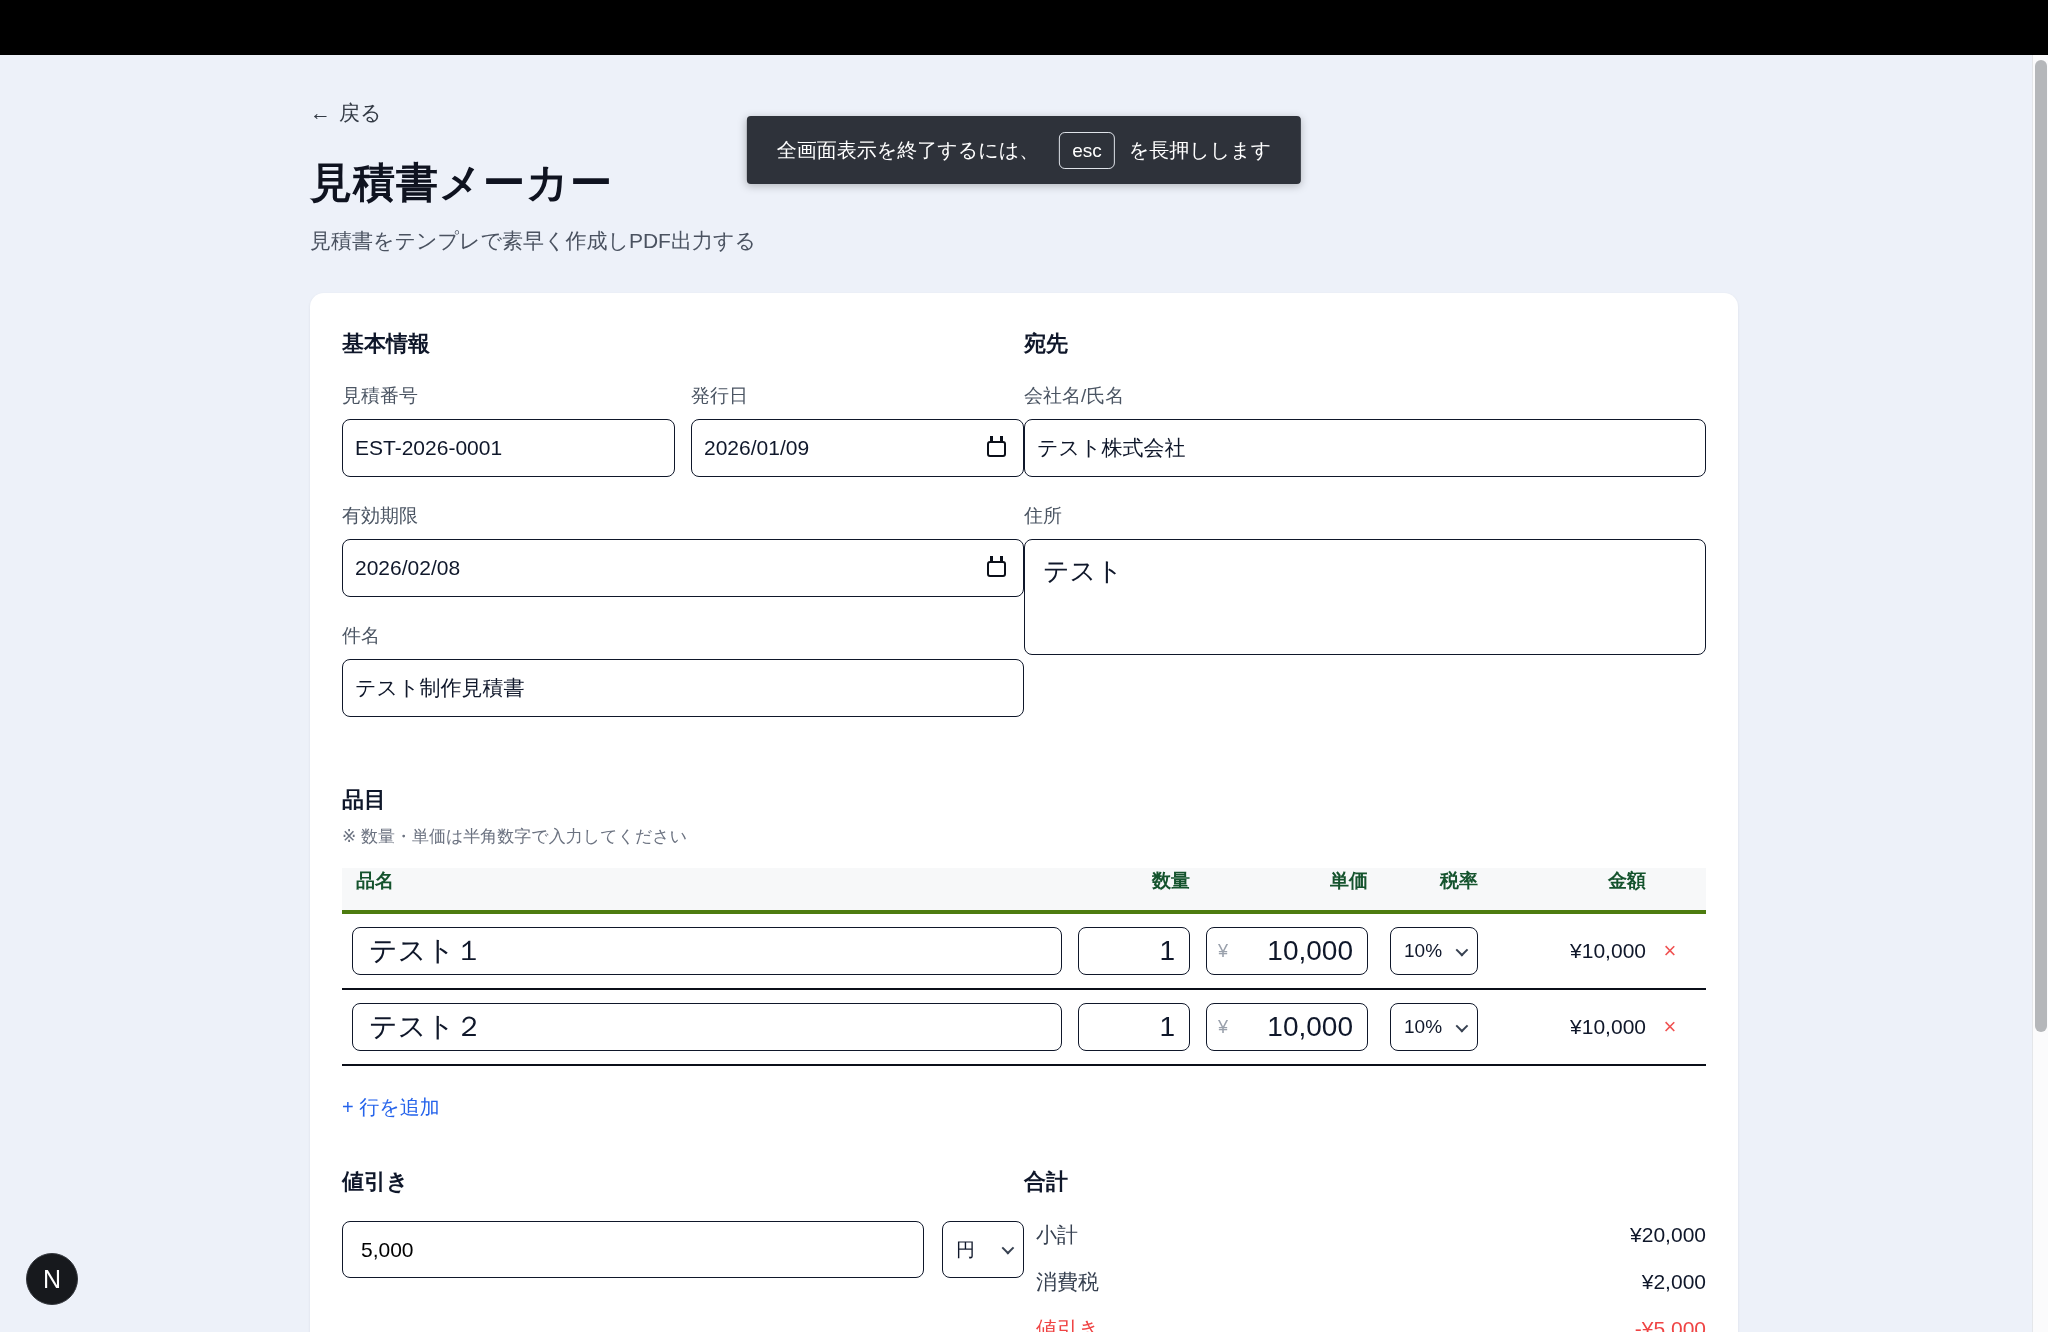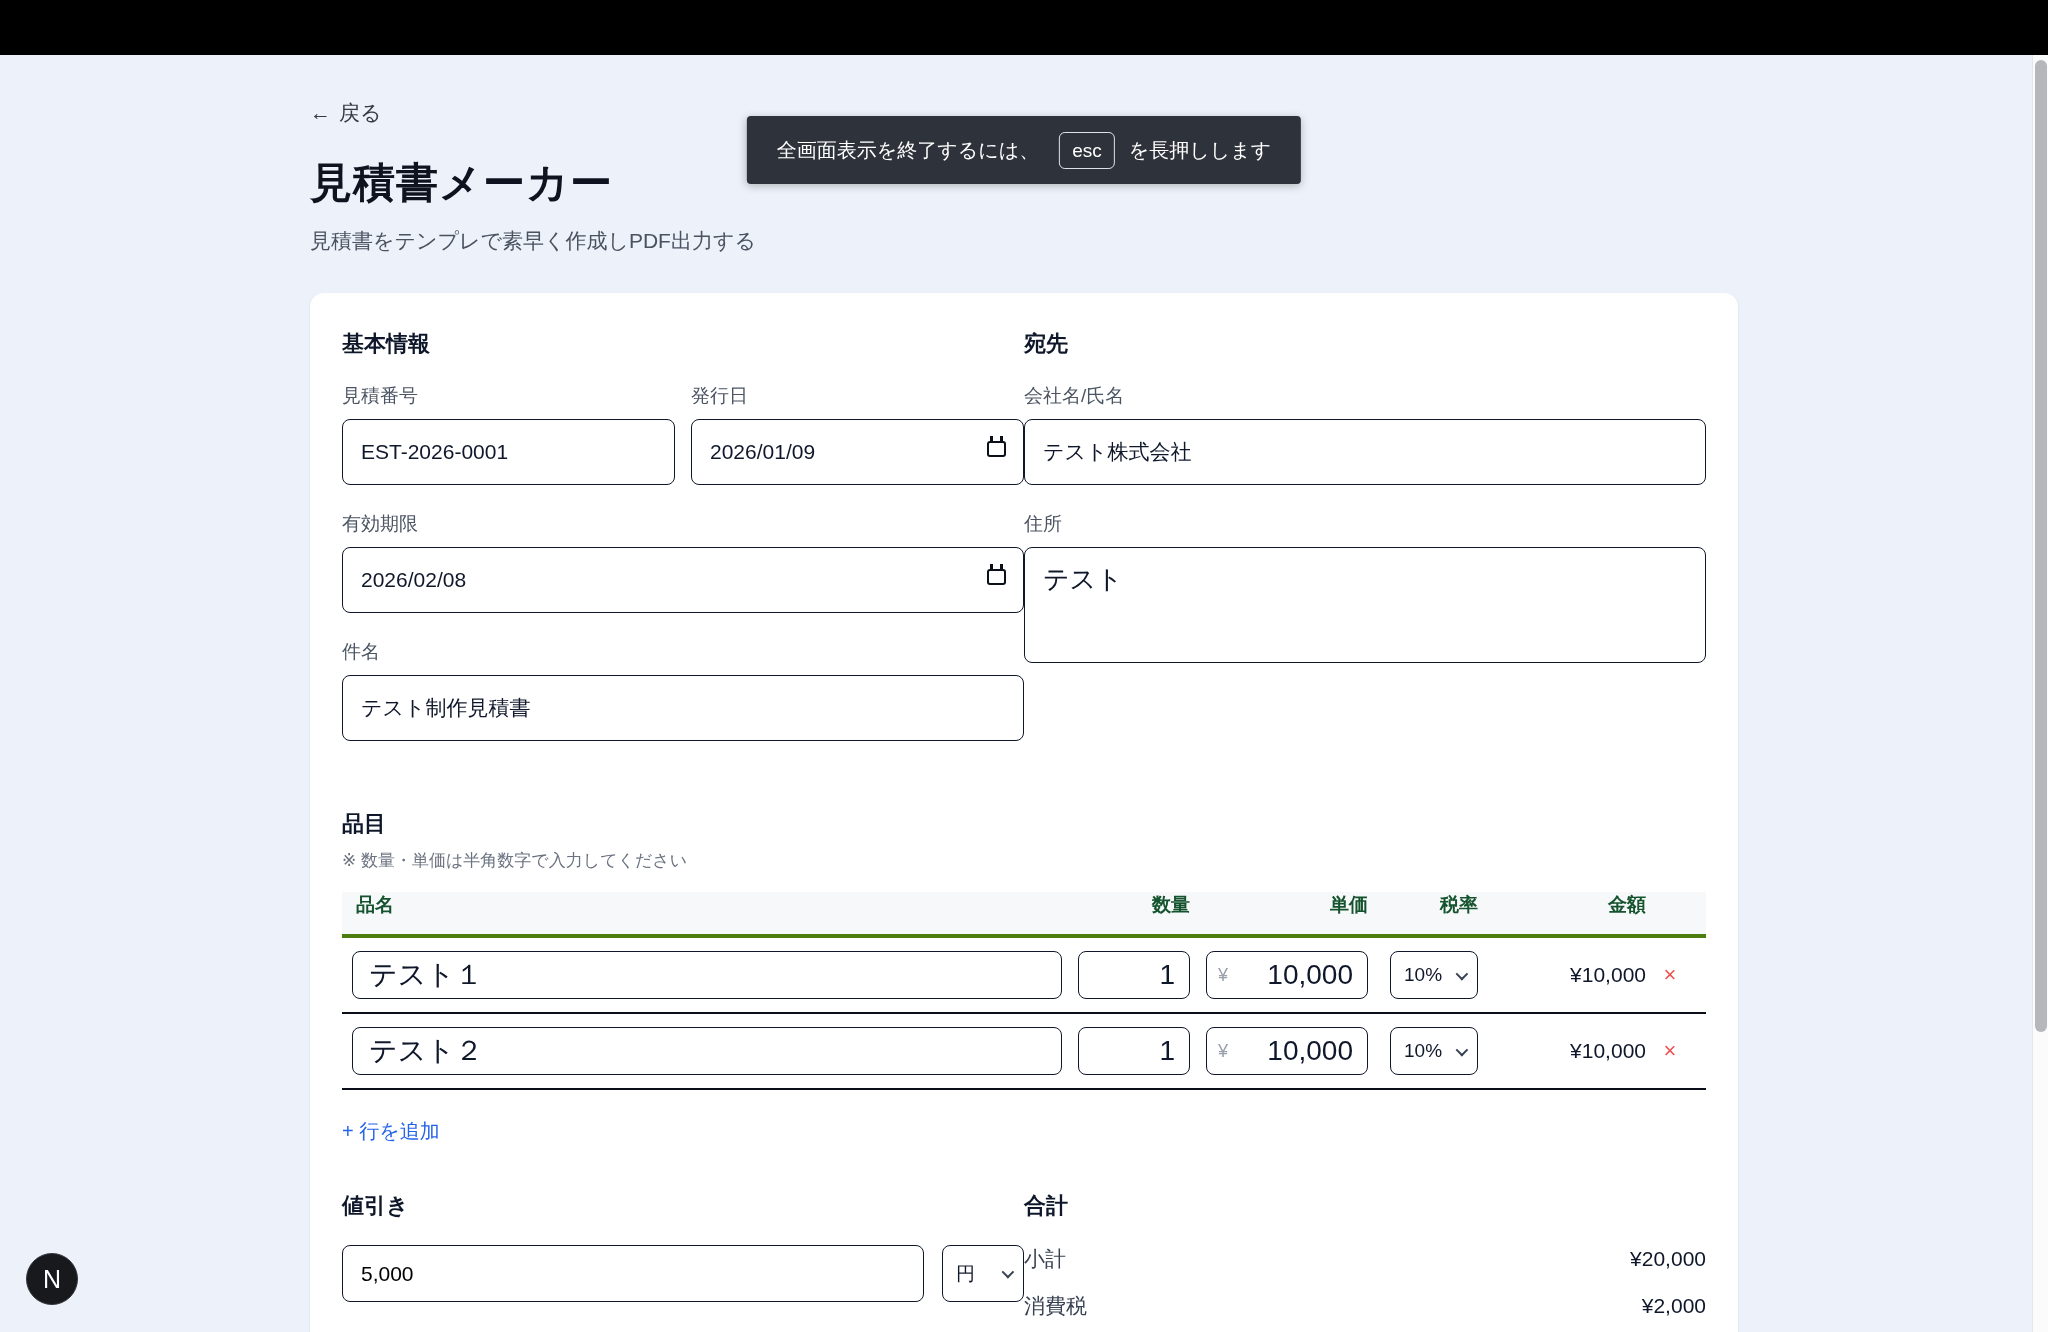--- a/index.html
+++ b/index.html
@@ -91,23 +91,23 @@
   }
   .text-input, .textarea, .fake-select {
     width: 100%;
     border: 1.5px solid #0f172a;
     border-radius: 8px;
     background: #fff;
     color: #0f172a;
     font-family: inherit;
   }
   .text-input {
-    height: 66px;
+    height: 58px;
     font-size: 21px;
-    padding: 0 18px;
+    padding: 0 12px;
   }
   .textarea {
     height: 116px;
     font-size: 26px;
     padding: 14px 18px;
     resize: none;
     font-family: Liberation Mono, monospace;
   }
   .two-cols {
     display: grid;
@@ -204,20 +204,21 @@
     flex: 1; height: 57px;
     border: 1.5px solid #0f172a; border-radius: 8px;
     font-size: 21px; padding: 0 18px;
     font-family: inherit;
   }
   .unit-select { width: 82px; height: 57px; flex: none; }
   .totals-row {
     display: flex; justify-content: space-between; align-items: center;
     font-size: 21px;
     margin-bottom: 19px;
+    margin-left: 12px;
   }
   .totals-row .t-label { color: #374151; }
   .totals-row .t-value { color: #0f172a; }
   .totals-row.red .t-label, .totals-row.red .t-value { color: #ef4444; }
   
   .scrollbar-track {
     position: absolute; top: 55px; right: 0; bottom: 0;
     width: 16px;
     background: #fbfbfc;
     border-left: 1px solid #e4e6e9;

